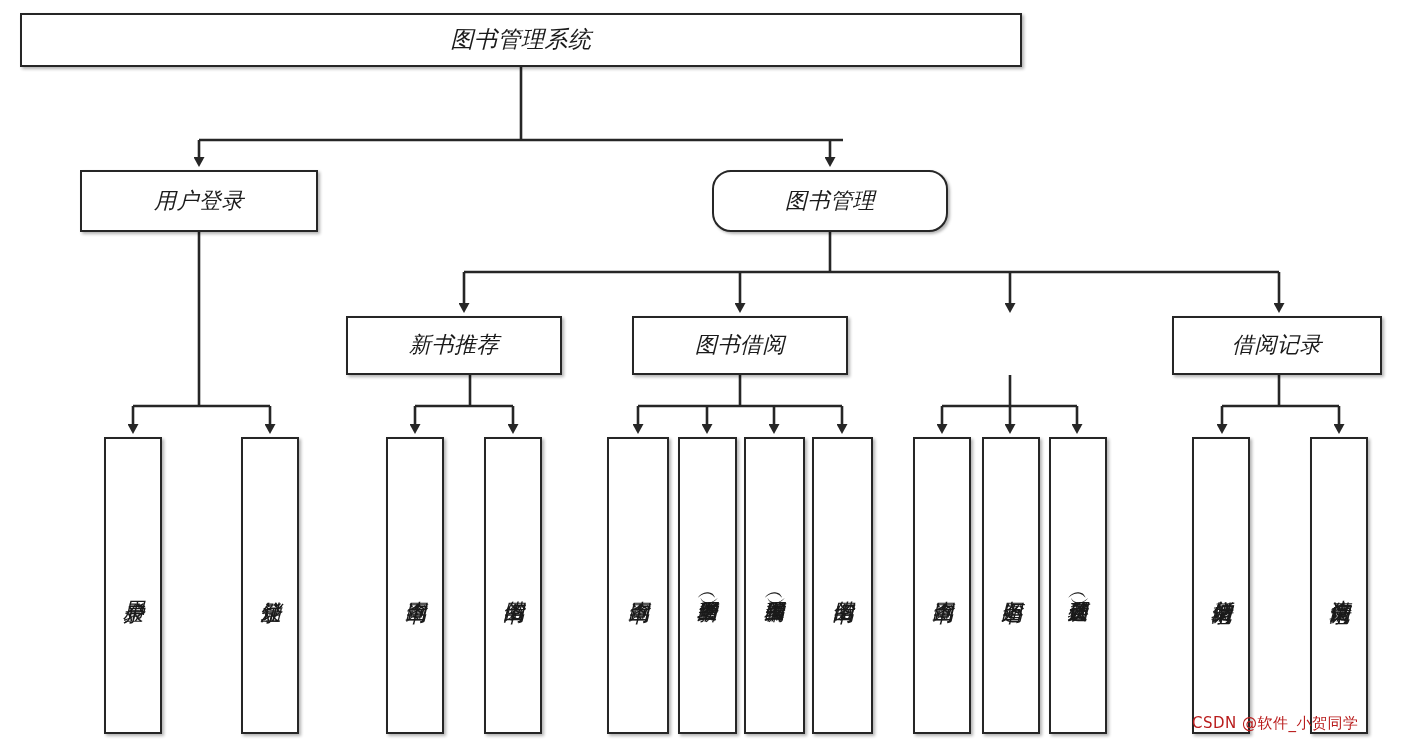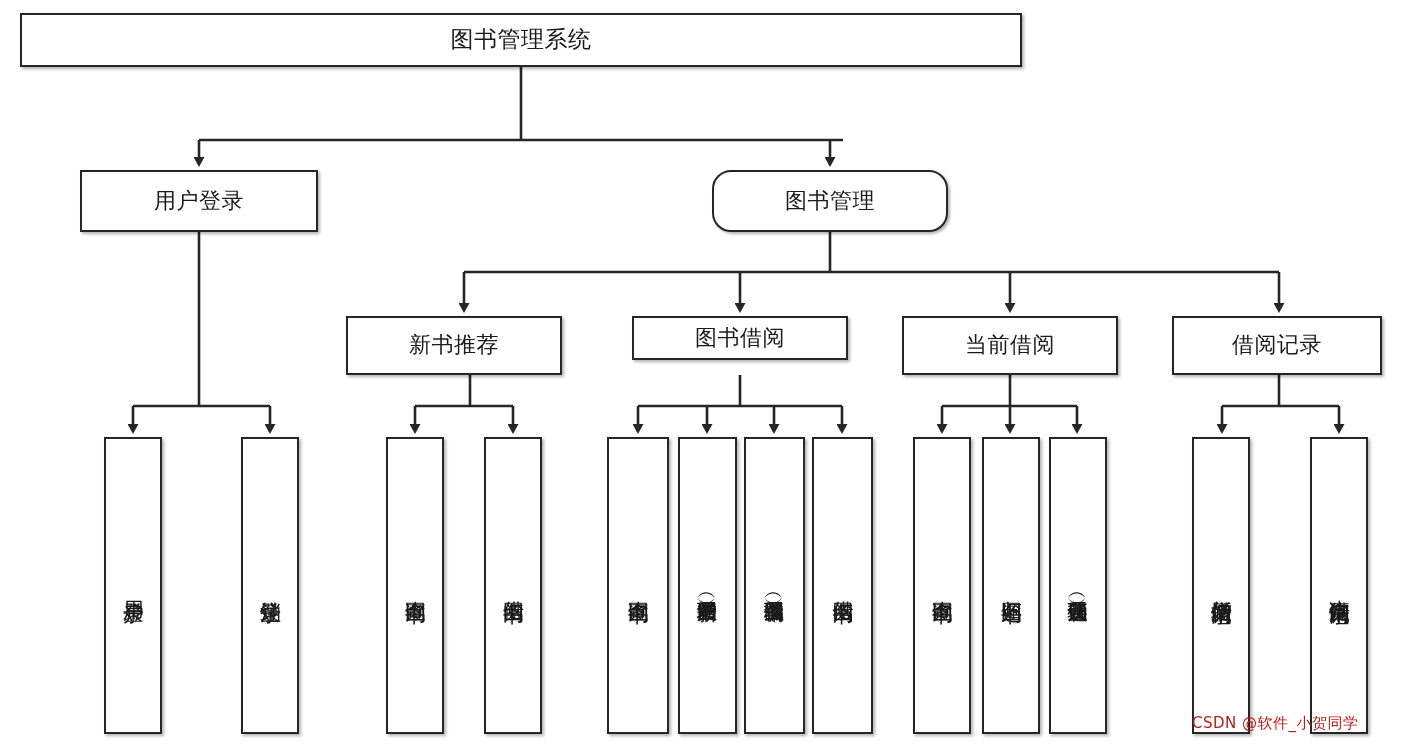--- a/index.html
+++ b/index.html
@@ -57,20 +57,21 @@
   }
   .node.vert.tight {
     font-size: 20px;
     letter-spacing: 0px;
     line-height: 1.1;
   }
   .node-label {
     display: block;
     white-space: pre-line;
     text-align: left;
+    font-style: italic;
   }
   .watermark {
     position: absolute;
     font-size: 15px;
     color: #b91c1c;
     letter-spacing: 0.5px;
     white-space: nowrap;
     user-select: none;
   }
 </style>
@@ -138,27 +139,24 @@
   </div>
 
   <div class="node horiz" style="left:712px; top:170px; width:236px; height:62px;border-radius:19px;">
     <span class="node-label">图书管理</span>
   </div>
 
   <div class="node horiz" style="left:346px; top:316px; width:216px; height:59px;">
     <span class="node-label">新书推荐</span>
   </div>
 
-  <div class="node horiz" style="left:632px; top:316px; width:216px; height:44px;">
+  <div class="node horiz" style="left:632px; top:316px; width:216px; height:59px;">
     <span class="node-label">图书借阅</span>
   </div>
 
-  <div class="node horiz" style="left:902px; top:316px; width:216px; height:59px;">
-    <span class="node-label">当前借阅</span>
-  </div>
 
   <div class="node horiz" style="left:1172px; top:316px; width:210px; height:59px;">
     <span class="node-label">借阅记录</span>
   </div>
 
   <div class="node vert" style="left:104px; top:437px; width:58px; height:297px;">
     <span class="node-label">用户登录</span>
   </div>
 
   <div class="node vert" style="left:241px; top:437px; width:58px; height:297px;">

